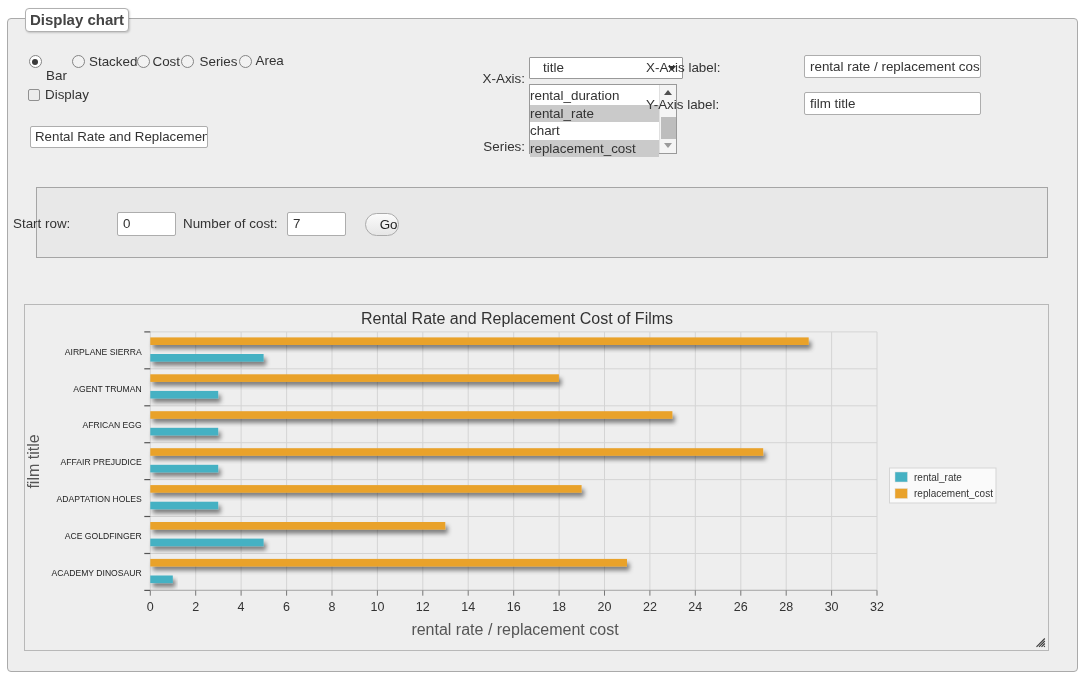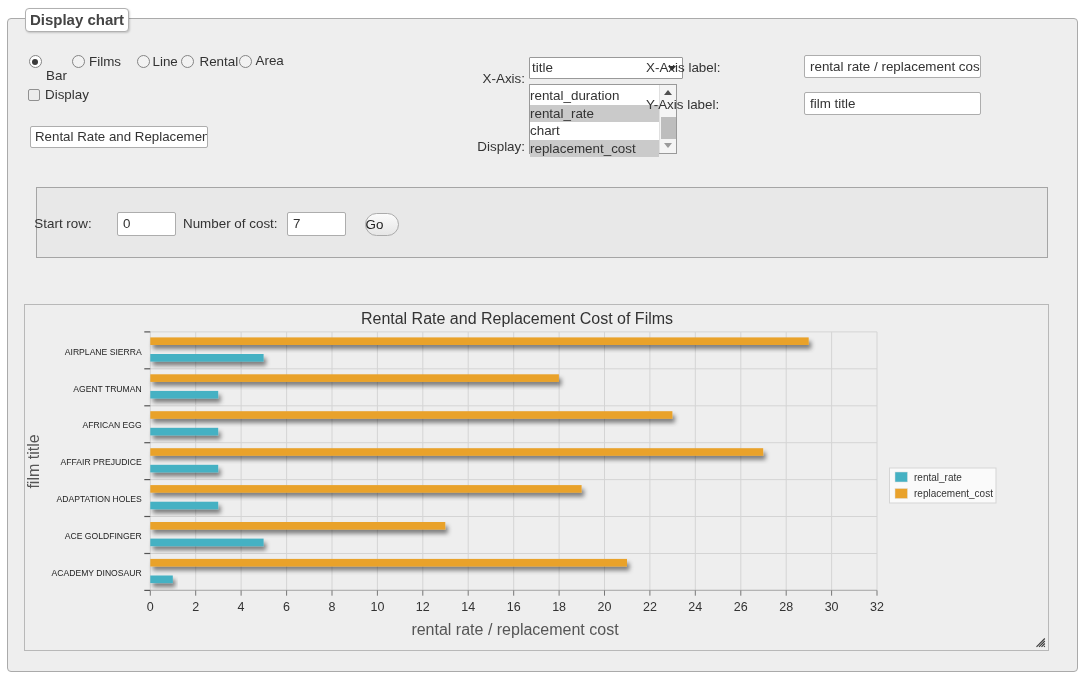--- a/index.html
+++ b/index.html
@@ -7,75 +7,75 @@
 #fs{left:7px;top:18px;width:1071px;height:654px;background:#eee;border:1px solid #aaa;border-radius:4px}
 #lg{left:25px;top:8px;width:104px;height:24px;background:#fff;border:1px solid #b0b0b0;border-radius:4px;box-shadow:1px 1px 2px rgba(0,0,0,0.18);font-weight:bold;font-size:15px;color:#444;text-align:center;line-height:22px}
 .radio{width:13px;height:13px;border-radius:50%;border:1px solid #848484;background:#f2f2f2}
 .radio.on{background:#fff}
 .radio.on::after{content:"";position:absolute;left:2.5px;top:2.5px;width:6px;height:6px;border-radius:50%;background:#3b3b3b}
 .cb{width:12px;height:12px;border:1px solid #909090;border-radius:2px;background:#ececec}
 .lab{height:18px;line-height:18px;white-space:nowrap}
 .inp{background:#fff;border:1px solid #adadad;border-radius:2px;overflow:hidden;white-space:nowrap}
 .inp span{display:block;padding-left:5px}
 #panel{left:36px;top:187px;width:1012px;height:71px;background:#e8e8e8;border:1px solid #a5a5a5}
-#go{left:364.5px;top:213px;width:34px;height:23px;background:linear-gradient(#fbfbfb,#e6e6e6);border:1px solid #ababab;border-radius:12px;text-align:left;line-height:21px;color:#222}
+#go{left:364.5px;top:213px;width:34px;height:23px;background:linear-gradient(#fbfbfb,#e6e6e6);border:1px solid #ababab;border-radius:12px;text-align:right;line-height:21px;color:#222}
 #sel{left:529px;top:57px;width:154px;height:22px;background:#fff;border:1px solid #999;border-radius:1px}
 #sel .arr{position:absolute;right:6px;top:8px;width:0;height:0;border-left:4px solid transparent;border-right:4px solid transparent;border-top:5px solid #333}
 #lbx{left:529px;top:84px;width:148px;height:70px;background:#fff;border:1px solid #999}
 .it{height:17.5px;line-height:17.5px;padding-left:0;width:129px}
 .it.sel{background:#cacaca}
 #sb{position:absolute;right:0;top:0;width:17px;height:68px;background:#f4f4f4;border-left:1px solid #e0e0e0}
 .sarr{position:absolute;left:4px;width:0;height:0;border-left:4.5px solid transparent;border-right:4.5px solid transparent}
 #chart{left:24px;top:304px;width:1025px;height:347px;border:1px solid #b8b8b8;background:#eee}
 svg text{font-family:"Liberation Sans",sans-serif}
 </style></head><body>
 <div class="abs" id="fs"></div>
 <div class="abs" id="lg">Display chart</div>
 <span class="abs radio on" style="left:28.7px;top:55.3px"></span>
 <span class="abs lab" style="left:46px;top:67px">Bar</span>
 <span class="abs radio" style="left:71.6px;top:55.3px"></span>
-<span class="abs lab" style="left:89px;top:53px">Films</span>
+<span class="abs lab" style="left:89px;top:53px">Stacked</span>
 <span class="abs radio" style="left:137px;top:55.3px"></span>
-<span class="abs lab" style="left:152.5px;top:53px">Line</span>
+<span class="abs lab" style="left:152.5px;top:53px">Cost</span>
 <span class="abs radio" style="left:181.3px;top:55.3px"></span>
-<span class="abs lab" style="left:199.5px;top:53px">Rental</span>
+<span class="abs lab" style="left:199.5px;top:53px">Series</span>
 <span class="abs radio" style="left:239.4px;top:55.3px"></span>
 <span class="abs lab" style="left:255.5px;top:52px">Area</span>
 <span class="abs cb" style="left:28px;top:88.5px"></span>
 <span class="abs lab" style="left:45px;top:86px">Display</span>
 <div class="abs inp" style="left:30px;top:126px;width:178px;height:22px">
     <span style="line-height:20px;font-size:13.3px;padding-left:4px">Rental Rate and Replacement Cost</span>
   </div>
 <div class="abs lab" style="left:425px;top:70px;width:100px;text-align:right">X-Axis:</div>
 <div class="abs" id="sel">
-    <span style="display:block;padding-left:2px;line-height:20px">title</span>
+    <span style="display:block;padding-left:13px;line-height:20px">title</span>
     <span class="arr"></span>
   </div>
-<div class="abs lab" style="left:425px;top:138px;width:100px;text-align:right">Display:</div>
+<div class="abs lab" style="left:425px;top:138px;width:100px;text-align:right">Series:</div>
 <div class="abs" id="lbx">
   <div class="it" style="margin-top:2px">rental_duration</div>
   <div class="it sel">rental_rate</div>
   <div class="it">chart</div>
   <div class="it sel">replacement_cost</div>
   <div id="sb">
       <span class="sarr" style="top:5px;border-bottom:5px solid #505050"></span>
   <div style="position:absolute;left:1px;top:32px;width:15px;height:22px;background:#bdbdbd"></div>
   <span class="sarr" style="bottom:5px;border-top:5px solid #9a9a9a"></span>
     </div>
 </div>
 <div class="abs lab" style="left:646px;top:59px;width:150px;text-align:left">X-Axis label:</div>
 <div class="abs inp" style="left:804px;top:55px;width:177px;height:23px">
     <span style="line-height:21px">rental rate / replacement cost</span>
   </div>
 <div class="abs lab" style="left:646px;top:95.5px;width:150px;text-align:left">Y-Axis label:</div>
 <div class="abs inp" style="left:804px;top:92px;width:177px;height:23px">
     <span style="line-height:21px">film title</span>
   </div>
 <div class="abs" id="panel"></div>
-<div class="abs lab" style="left:13px;top:215px;width:100px;text-align:center">Start row:</div>
+<div class="abs lab" style="left:13px;top:215px;width:100px;text-align:left">Start row:</div>
 <div class="abs inp" style="left:117px;top:212px;width:59px;height:24px">
     <span style="line-height:22px">0</span>
   </div>
 <div class="abs lab" style="left:183px;top:215px">Number of cost:</div>
 <div class="abs inp" style="left:287px;top:212px;width:59px;height:24px">
     <span style="line-height:22px">7</span>
   </div>
 <div class="abs" id="go">Go</div>
 <div class="abs" id="chart">
 <svg width="1023" height="345" viewBox="0 0 1023 345" style="display:block">

